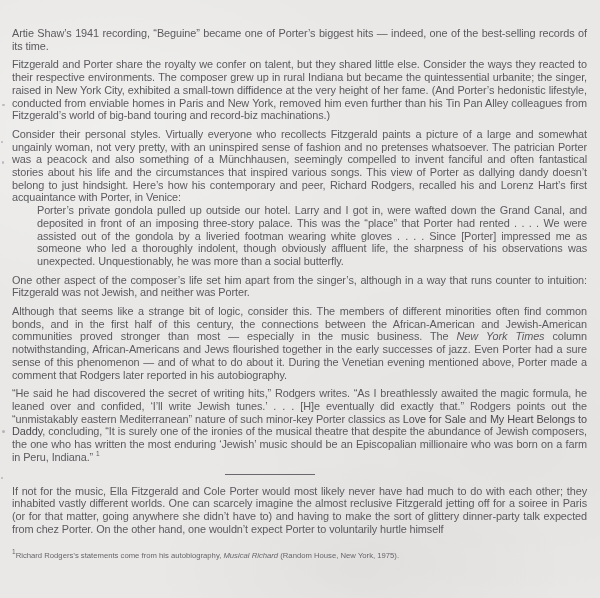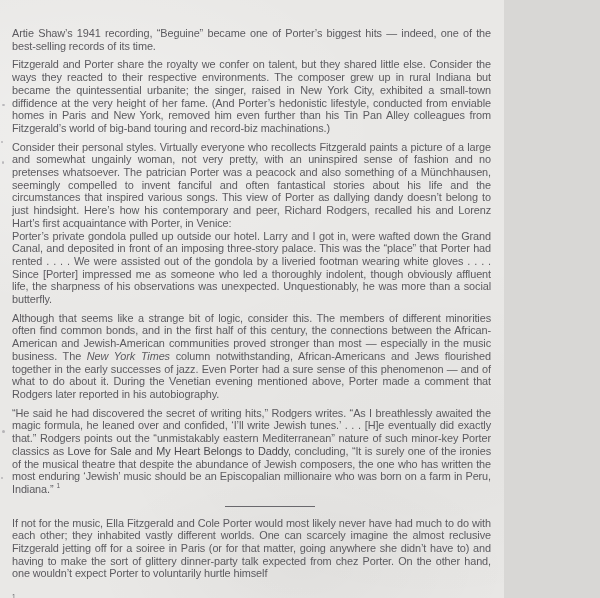--- a/index.html
+++ b/index.html
@@ -2,40 +2,41 @@
 <html><head>
 <meta charset="utf-8">
 <style>
   html, body {
     margin: 0;
     padding: 0;
     background: #d8d7d5;
   }
   .page {
     position: relative;
-    width: 504px;
+    width: 600px;
     height: 598px;
     overflow: hidden;
     background:
       radial-gradient(ellipse 420px 260px at 18% 22%, rgba(255,255,255,0.30), rgba(255,255,255,0) 70%),
       radial-gradient(ellipse 500px 300px at 85% 75%, rgba(0,0,0,0.025), rgba(0,0,0,0) 65%),
       radial-gradient(ellipse 300px 160px at 60% 95%, rgba(0,0,0,0.03), rgba(0,0,0,0) 70%),
       #e9e8e6;
     font-family: "Liberation Sans", "DejaVu Sans", sans-serif;
     color: #5b5a5f;
   }
   .article {
     padding: 27px 13px 0 12px;
     font-size: 10.9px;
     line-height: 12.7px;
     letter-spacing: -0.1px;
     text-align: justify;
   }
   .article p { margin: 0 0 6px 0; }
   .article p.quote {
+    margin-left: 25px;
     margin-top: -6px;   
     margin-bottom: 6px;
   }
   .article p.body { margin-bottom: 6px; }
   .divider {
     width: 90px;
     height: 0;
     border-top: 1px solid #69686d;
     margin: 10px 0 10px 213px;
   }
@@ -63,20 +64,21 @@
 </style>
 </head>
 <body>
 
 <div class="page">
   <div class="article">
       <p class="body"><span class="">Artie Shaw’s 1941 recording, “Beguine” became one of Porter’s biggest hits — indeed, one of the best-selling records of its time.</span></p>
       <p class="body"><span class="">Fitzgerald and Porter share the royalty we confer on talent, but they shared little else. Consider the ways they reacted to their respective environments. The composer grew up in rural Indiana but became the quintessential urbanite; the singer, raised in New York City, exhibited a small-town diffidence at the very height of her fame. (And Porter’s hedonistic lifestyle, conducted from enviable homes in Paris and New York, removed him even further than his Tin Pan Alley colleagues from Fitzgerald’s world of big-band touring and record-biz machinations.)</span></p>
       <p class="body"><span class="">Consider their personal styles. Virtually everyone who recollects Fitzgerald paints a picture of a large and somewhat ungainly woman, not very pretty, with an uninspired sense of fashion and no pretenses whatsoever. The patrician Porter was a peacock and also something of a Münchhausen, seemingly compelled to invent fanciful and often fantastical stories about his life and the circumstances that inspired various songs. This view of Porter as dallying dandy doesn’t belong to just hindsight. Here’s how his contemporary and peer, Richard Rodgers, recalled his and Lorenz Hart’s first acquaintance with Porter, in Venice:</span></p>
       <p class="quote"><span class="">Porter’s private gondola pulled up outside our hotel. Larry and I got in, were wafted down the Grand Canal, and deposited in front of an imposing three-story palace. This was the “place” that Porter had rented . . . .  We were assisted out of the gondola by a liveried footman wearing white gloves . . . .  Since [Porter] impressed me as someone who led a thoroughly indolent, though obviously affluent life, the sharpness of his observations was unexpected. Unquestionably, he was more than a social butterfly.</span></p>
+      <p class="body"><span class="">One other aspect of the composer’s life set him apart from the singer’s, although in a way that runs counter to intuition: Fitzgerald was not Jewish, and neither was Porter.</span></p>
       <p class="body"><span class="">Although that seems like a strange bit of logic, consider this. The members of different minorities often find common bonds, and in the first half of this century, the connections between the African-American and Jewish-American communities proved stronger than most — especially in the music business. The </span><span class=" i">New York Times</span><span class=""> column notwithstanding, African-Americans and Jews flourished together in the early successes of jazz. Even Porter had a sure sense of this phenomenon — and of what to do about it. During the Venetian evening mentioned above, Porter made a comment that Rodgers later reported in his autobiography.</span></p>
       <p class="body"><span class="">“He said he had discovered the secret of writing hits,” Rodgers writes. “As I breathlessly awaited the magic formula, he leaned over and confided, ‘I’ll write Jewish tunes.’ . . . [H]e eventually did exactly that.” Rodgers points out the “unmistakably eastern Mediterranean” nature of such minor-key Porter classics as </span><span class="b">Love for Sale</span><span class=""> and </span><span class="b">My Heart Belongs to Daddy</span><span class="">, concluding, “It is surely one of the ironies of the musical theatre that despite the abundance of Jewish composers, the one who has written the most enduring ‘Jewish’ music should be an Episcopalian millionaire who was born on a farm in Peru, Indiana.” </span><sup class="fn">1</sup></p>
       <div class="divider"></div>
       <p class="body"><span class="">If not for the music, Ella Fitzgerald and Cole Porter would most likely never have had much to do with each other; they inhabited vastly different worlds. One can scarcely imagine the almost reclusive Fitzgerald jetting off for a soiree in Paris (or for that matter, going anywhere she didn’t have to) and having to make the sort of glittery dinner-party talk expected from chez Porter. On the other hand, one wouldn’t expect Porter to voluntarily hurtle himself</span></p>
       <p class="footnote"><sup class="fn">1</sup><span class="">Richard Rodgers’s statements come from his autobiography, </span><span class=" i">Musical Richard</span><span class=""> (Random House, New York, 1975).</span></p>
     </div>
   <div class="speck" style="left:2px;top:104px;width:3px;height:2px;"></div>
   <div class="speck" style="left:1px;top:141px;width:2px;height:2px;"></div>
   <div class="speck" style="left:2px;top:161px;width:2px;height:3px;"></div>
   <div class="speck" style="left:2px;top:430px;width:3px;height:3px;"></div>

